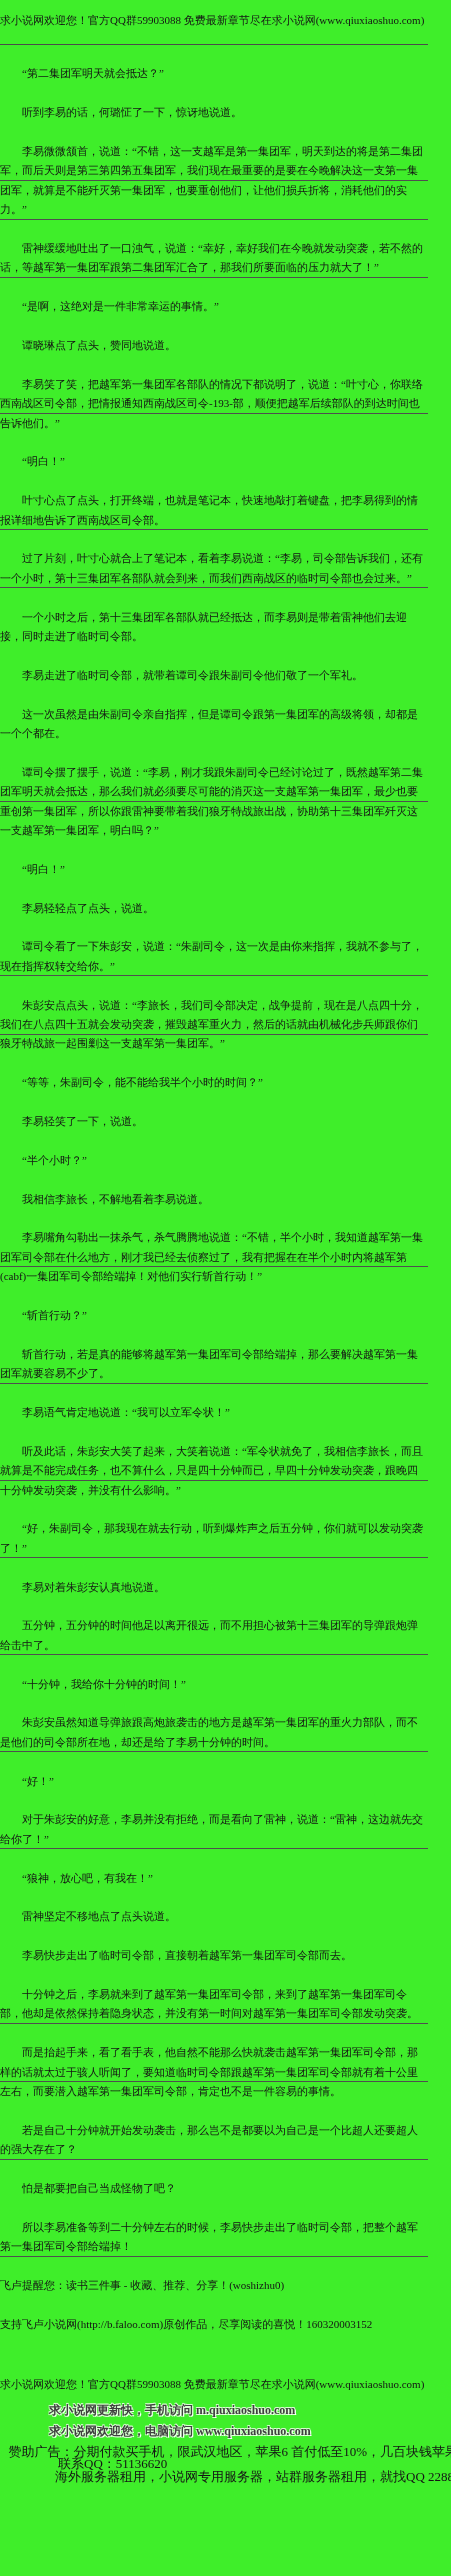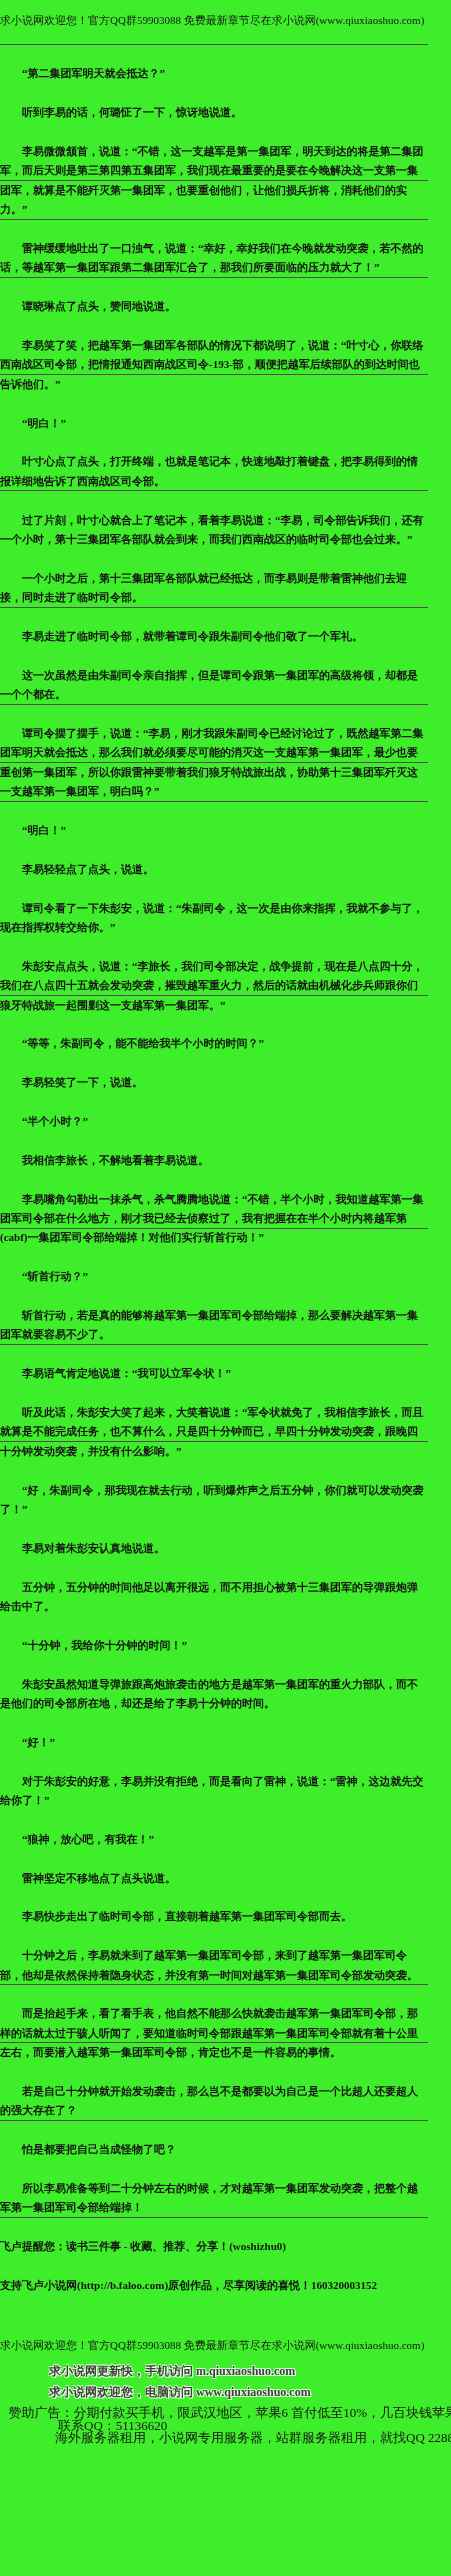--- a/index.html
+++ b/index.html
@@ -28,21 +28,20 @@
     margin: 19.4px 0;
     line-height: 19.4px;
     text-indent: 22px;
     background-image: repeating-linear-gradient(
       to bottom,
       rgba(0,0,0,0) 0px,
       rgba(0,0,0,0) 19px,
       #4f4f4f 19px,
       #4f4f4f 19.4px
     );
-    font-weight: bold;
   }
   .content p.noindent { text-indent: 0; }
   .footer { margin-top: 43px; }
   .f-notice { line-height: 14px; white-space: nowrap; }
   .promo {
     font-weight: bold;
     font-size: 12px;
     line-height: 20.7px;
     color: #3f3f3f;
     padding-left: 49px;
@@ -64,20 +63,21 @@
 
   <div class="top-notice">求小说网欢迎您！官方QQ群59903088 免费最新章节尽在求小说网(www.qiuxiaoshuo.com)</div>
 
   <hr class="rule">
 
   <div class="content">
       <p class="">“第二集团军明天就会抵达？”</p>
       <p class="">听到李易的话，何璐怔了一下，惊讶地说道。</p>
       <p class="">李易微微颔首，说道：“不错，这一支越军是第一集团军，明天到达的将是第二集团军，而后天则是第三第四第五集团军，我们现在最重要的是要在今晚解决这一支第一集团军，就算是不能歼灭第一集团军，也要重创他们，让他们损兵折将，消耗他们的实力。”</p>
       <p class="">雷神缓缓地吐出了一口浊气，说道：“幸好，幸好我们在今晚就发动突袭，若不然的话，等越军第一集团军跟第二集团军汇合了，那我们所要面临的压力就大了！”</p>
+      <p class="">“是啊，这绝对是一件非常幸运的事情。”</p>
       <p class="">谭晓琳点了点头，赞同地说道。</p>
       <p class="">李易笑了笑，把越军第一集团军各部队的情况下都说明了，说道：“叶寸心，你联络西南战区司令部，把情报通知西南战区司令-193-部，顺便把越军后续部队的到达时间也告诉他们。”</p>
       <p class="">“明白！”</p>
       <p class="">叶寸心点了点头，打开终端，也就是笔记本，快速地敲打着键盘，把李易得到的情报详细地告诉了西南战区司令部。</p>
       <p class="">过了片刻，叶寸心就合上了笔记本，看着李易说道：“李易，司令部告诉我们，还有一个小时，第十三集团军各部队就会到来，而我们西南战区的临时司令部也会过来。”</p>
       <p class="">一个小时之后，第十三集团军各部队就已经抵达，而李易则是带着雷神他们去迎接，同时走进了临时司令部。</p>
       <p class="">李易走进了临时司令部，就带着谭司令跟朱副司令他们敬了一个军礼。</p>
       <p class="">这一次虽然是由朱副司令亲自指挥，但是谭司令跟第一集团军的高级将领，却都是一个个都在。</p>
       <p class="">谭司令摆了摆手，说道：“李易，刚才我跟朱副司令已经讨论过了，既然越军第二集团军明天就会抵达，那么我们就必须要尽可能的消灭这一支越军第一集团军，最少也要重创第一集团军，所以你跟雷神要带着我们狼牙特战旅出战，协助第十三集团军歼灭这一支越军第一集团军，明白吗？”</p>
       <p class="">“明白！”</p>
@@ -100,21 +100,21 @@
       <p class="">朱彭安虽然知道导弹旅跟高炮旅袭击的地方是越军第一集团军的重火力部队，而不是他们的司令部所在地，却还是给了李易十分钟的时间。</p>
       <p class="">“好！”</p>
       <p class="">对于朱彭安的好意，李易并没有拒绝，而是看向了雷神，说道：“雷神，这边就先交给你了！”</p>
       <p class="">“狼神，放心吧，有我在！”</p>
       <p class="">雷神坚定不移地点了点头说道。</p>
       <p class="">李易快步走出了临时司令部，直接朝着越军第一集团军司令部而去。</p>
       <p class="">十分钟之后，李易就来到了越军第一集团军司令部，来到了越军第一集团军司令部，他却是依然保持着隐身状态，并没有第一时间对越军第一集团军司令部发动突袭。</p>
       <p class="">而是抬起手来，看了看手表，他自然不能那么快就袭击越军第一集团军司令部，那样的话就太过于骇人听闻了，要知道临时司令部跟越军第一集团军司令部就有着十公里左右，而要潜入越军第一集团军司令部，肯定也不是一件容易的事情。</p>
       <p class="">若是自己十分钟就开始发动袭击，那么岂不是都要以为自己是一个比超人还要超人的强大存在了？</p>
       <p class="">怕是都要把自己当成怪物了吧？</p>
-      <p class="">所以李易准备等到二十分钟左右的时候，才对越军第一集团军发动突袭，把整个越军第一集团军司令部给端掉！</p>
+      <p class="">所以李易准备等到二十分钟左右的时候，李易快步走出了临时司令部，把整个越军第一集团军司令部给端掉！</p>
       <p class="noindent">飞卢提醒您：读书三件事 - 收藏、推荐、分享！(woshizhu0)</p>
       <p class="noindent">支持飞卢小说网(http://b.faloo.com)原创作品，尽享阅读的喜悦！160320003152</p>
     </div>
 
   <div class="footer">
     <div class="f-notice">求小说网欢迎您！官方QQ群59903088 免费最新章节尽在求小说网(www.qiuxiaoshuo.com)</div>
     <div class="promo promo1">求小说网更新快，手机访问 m.qiuxiaoshuo.com</div>
     <div class="promo promo2">求小说网欢迎您，电脑访问 www.qiuxiaoshuo.com</div>
     <div class="ad ad1">赞助广告：分期付款买手机，限武汉地区，苹果6 首付低至10%，几百块钱苹果6拿回家！</div>
     <div class="ad ad2">联系QQ：51136620</div>

